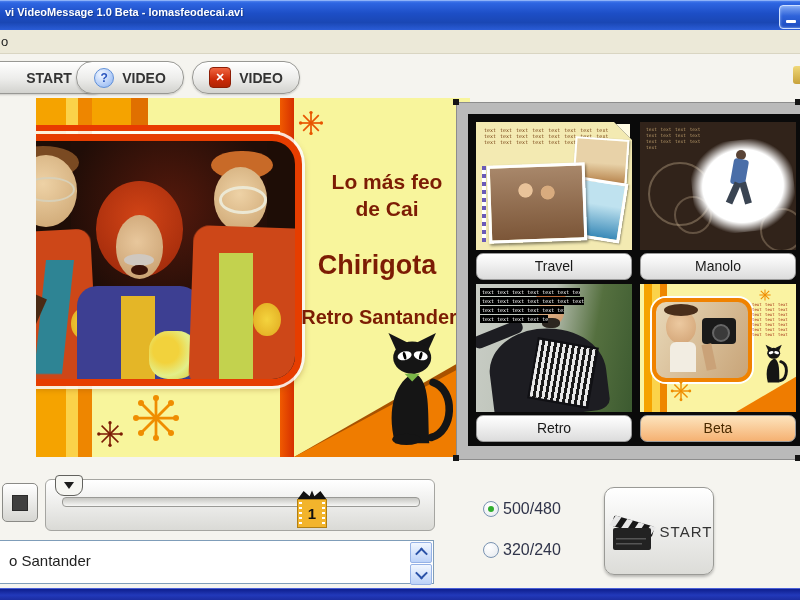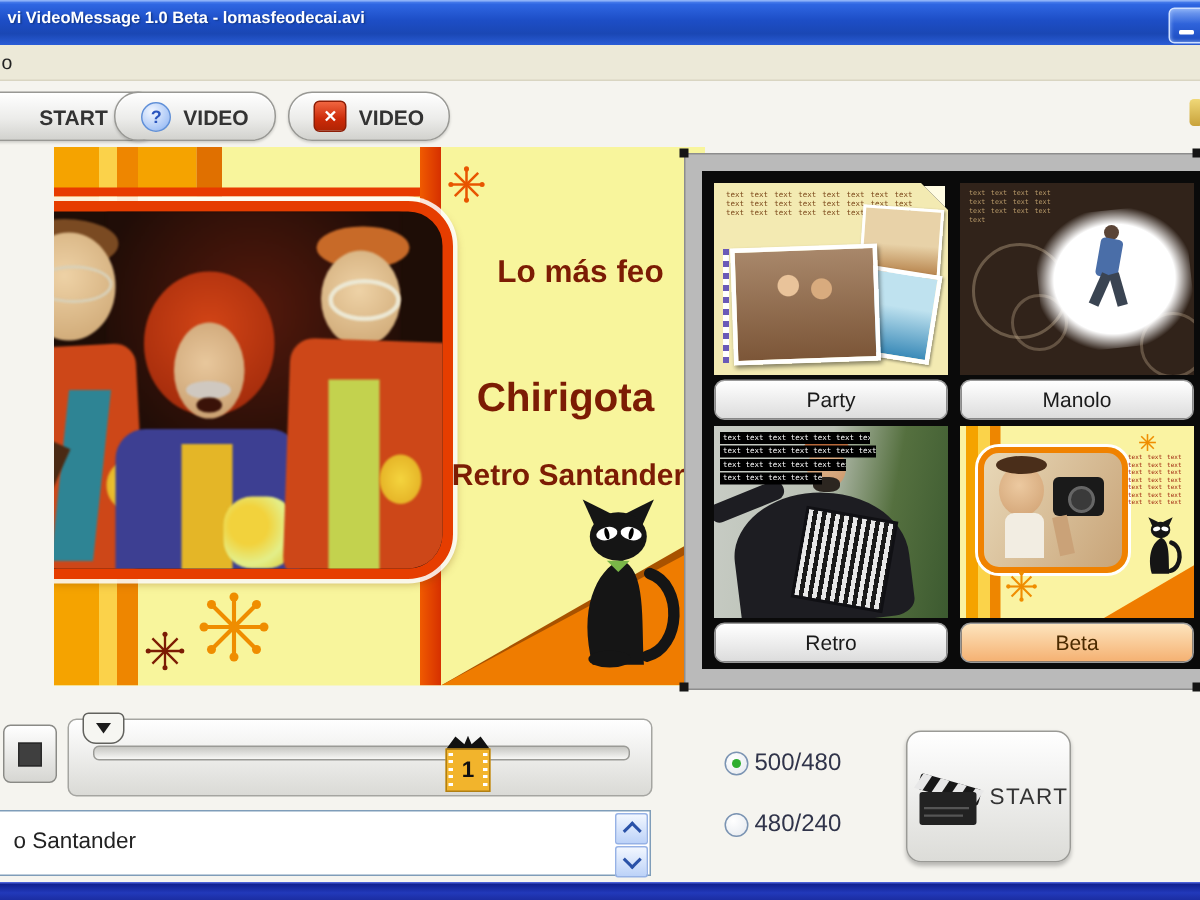--- a/index.html
+++ b/index.html
@@ -203,20 +203,21 @@
 
       <div class="ph" style="left:70%;top:4%;width:22%;height:12%;background:#c86a28;border-radius:50%;"></div>
       <div class="ph" style="left:71%;top:11%;width:19%;height:27%;background:radial-gradient(circle at 48% 42%,#eed2a6,#caa26e);border-radius:50%;"></div>
       <div class="ph" style="left:73%;top:19%;width:15%;height:9%;border:3px solid #ece8d4;border-radius:50%;"></div>
       <div class="ph" style="left:63%;top:36%;width:42%;height:68%;background:#cd4718;border-radius:16px;transform:rotate(2deg);"></div>
       <div class="ph" style="left:73%;top:47%;width:12%;height:55%;background:#c3d24e;"></div>
       <div class="ph" style="left:85%;top:68%;width:10%;height:14%;background:radial-gradient(#f4d43e,#e0a81e);border-radius:50%;"></div>
     </div>
 
     <div class="abs ptext" style="left:268px;top:72px;width:166px;font-size:21px;">Lo más feo</div>
+    <div class="abs ptext" style="left:268px;top:99px;width:166px;font-size:21px;">de Cai</div>
     <div class="abs ptext" style="left:258px;top:152px;width:166px;font-size:27px;">Chirigota</div>
     <div class="abs ptext" style="left:252px;top:208px;width:182px;font-size:20px;">Retro Santander</div>
 
     <svg class="abs" style="left:342px;top:230px;" width="76" height="122" viewBox="0 0 80 122">
       <path d="M56,112 C80,106 82,62 58,54" fill="none" stroke="#151515" stroke-width="8" stroke-linecap="round"></path>
       <path d="M18,118 C8,80 20,52 38,44 C56,52 52,86 54,118 Z" fill="#151515"></path>
       <ellipse cx="30" cy="114" rx="15" ry="6" fill="#151515"></ellipse>
       <path d="M20,22 L11,2 L31,12 Z" fill="#151515"></path>
       <path d="M52,22 L61,2 L41,12 Z" fill="#151515"></path>
       <ellipse cx="36" cy="28" rx="20" ry="17" fill="#151515"></ellipse>
@@ -238,21 +239,21 @@
   <div class="abs thumb" style="left:476px;top:122px;">
     <div class="timg" style="background:#f3eab2;">
       <div class="abs" style="right:0;top:0;width:0;height:0;border-left:18px solid transparent;border-top:18px solid #0a0a0a;"></div>
       <div class="abs" style="right:2px;top:2px;width:0;height:0;border-left:14px solid transparent;border-top:14px solid #fffbe2;"></div>
       <div class="abs tinytext" style="left:8px;top:5px;width:128px;color:#7a4618;">text text text text text text text text text text text text text text text text text text text text text text text text</div>
       <div class="abs" style="left:6px;top:44px;width:4px;height:76px;background:repeating-linear-gradient(180deg,#6a5ab8 0 4px,#fff 4px 8px);"></div>
       <div class="abs" style="left:98px;top:16px;width:50px;height:42px;border:2px solid #fff;transform:rotate(4deg);background:linear-gradient(180deg,#e8d2a8 55%,#b8854e);box-shadow:1px 1px 2px rgba(0,0,0,.4);"></div>
       <div class="abs" style="left:100px;top:58px;width:42px;height:54px;border:3px solid #fff;transform:rotate(9deg);background:linear-gradient(180deg,#bfe2ef 40%,#3a8ab8);box-shadow:1px 1px 2px rgba(0,0,0,.4);"></div>
       <div class="abs" style="left:12px;top:42px;width:92px;height:72px;border:3px solid #fff;transform:rotate(-2deg);box-shadow:1px 2px 3px rgba(0,0,0,.45);background:radial-gradient(circle at 38% 32%,#e9c39a 9%,transparent 10%),radial-gradient(circle at 62% 36%,#d8ab7e 9%,transparent 10%),linear-gradient(180deg,#a8876a,#7c5638);"></div>
     </div>
-    <div class="tlabel">Party</div>
+    <div class="tlabel">Travel</div>
   </div>
 
   <div class="abs thumb" style="left:640px;top:122px;">
     <div class="timg" style="background:#31231a;">
       <div class="abs" style="left:8px;top:40px;width:60px;height:60px;border:2px solid rgba(214,192,158,.35);border-radius:50%;"></div>
       <div class="abs" style="left:34px;top:74px;width:34px;height:34px;border:2px solid rgba(214,192,158,.3);border-radius:50%;"></div>
       <div class="abs" style="left:120px;top:86px;width:40px;height:40px;border:2px solid rgba(214,192,158,.3);border-radius:50%;"></div>
       <div class="abs" style="left:52px;top:18px;width:102px;height:92px;background:radial-gradient(ellipse at 50% 50%,#fff 56%,rgba(255,255,255,0) 74%);transform:rotate(-6deg);"></div>
       <div class="abs" style="left:96px;top:28px;width:10px;height:10px;border-radius:50%;background:#5a4436;"></div>
       <div class="abs" style="left:92px;top:37px;width:15px;height:26px;background:#4a6ea8;transform:rotate(10deg);border-radius:3px;"></div>
@@ -361,21 +362,21 @@
   </div>
 
   <div class="abs" style="left:483px;top:500px;display:flex;align-items:center;gap:4px;">
     <span class="radio">
         <span class="radiodot"></span>
       </span>
     <span class="radiolabel">500/480</span>
   </div>
   <div class="abs" style="left:483px;top:541px;display:flex;align-items:center;gap:4px;">
     <span class="radio"></span>
-    <span class="radiolabel">480/240</span>
+    <span class="radiolabel">320/240</span>
   </div>
 
   <div class="abs startbtn">
     <svg width="52" height="46" viewBox="0 0 52 46">
       <g transform="rotate(16 10 16)">
         <rect x="6" y="8" width="42" height="11" rx="2" fill="#181818"></rect>
         <rect x="10" y="8" width="6" height="11" fill="#e8e8e8" transform="skewX(-18)"></rect>
         <rect x="22" y="8" width="6" height="11" fill="#e8e8e8" transform="skewX(-18)"></rect>
         <rect x="34" y="8" width="6" height="11" fill="#e8e8e8" transform="skewX(-18)"></rect>
         <rect x="46" y="8" width="6" height="11" fill="#e8e8e8" transform="skewX(-18)"></rect>

